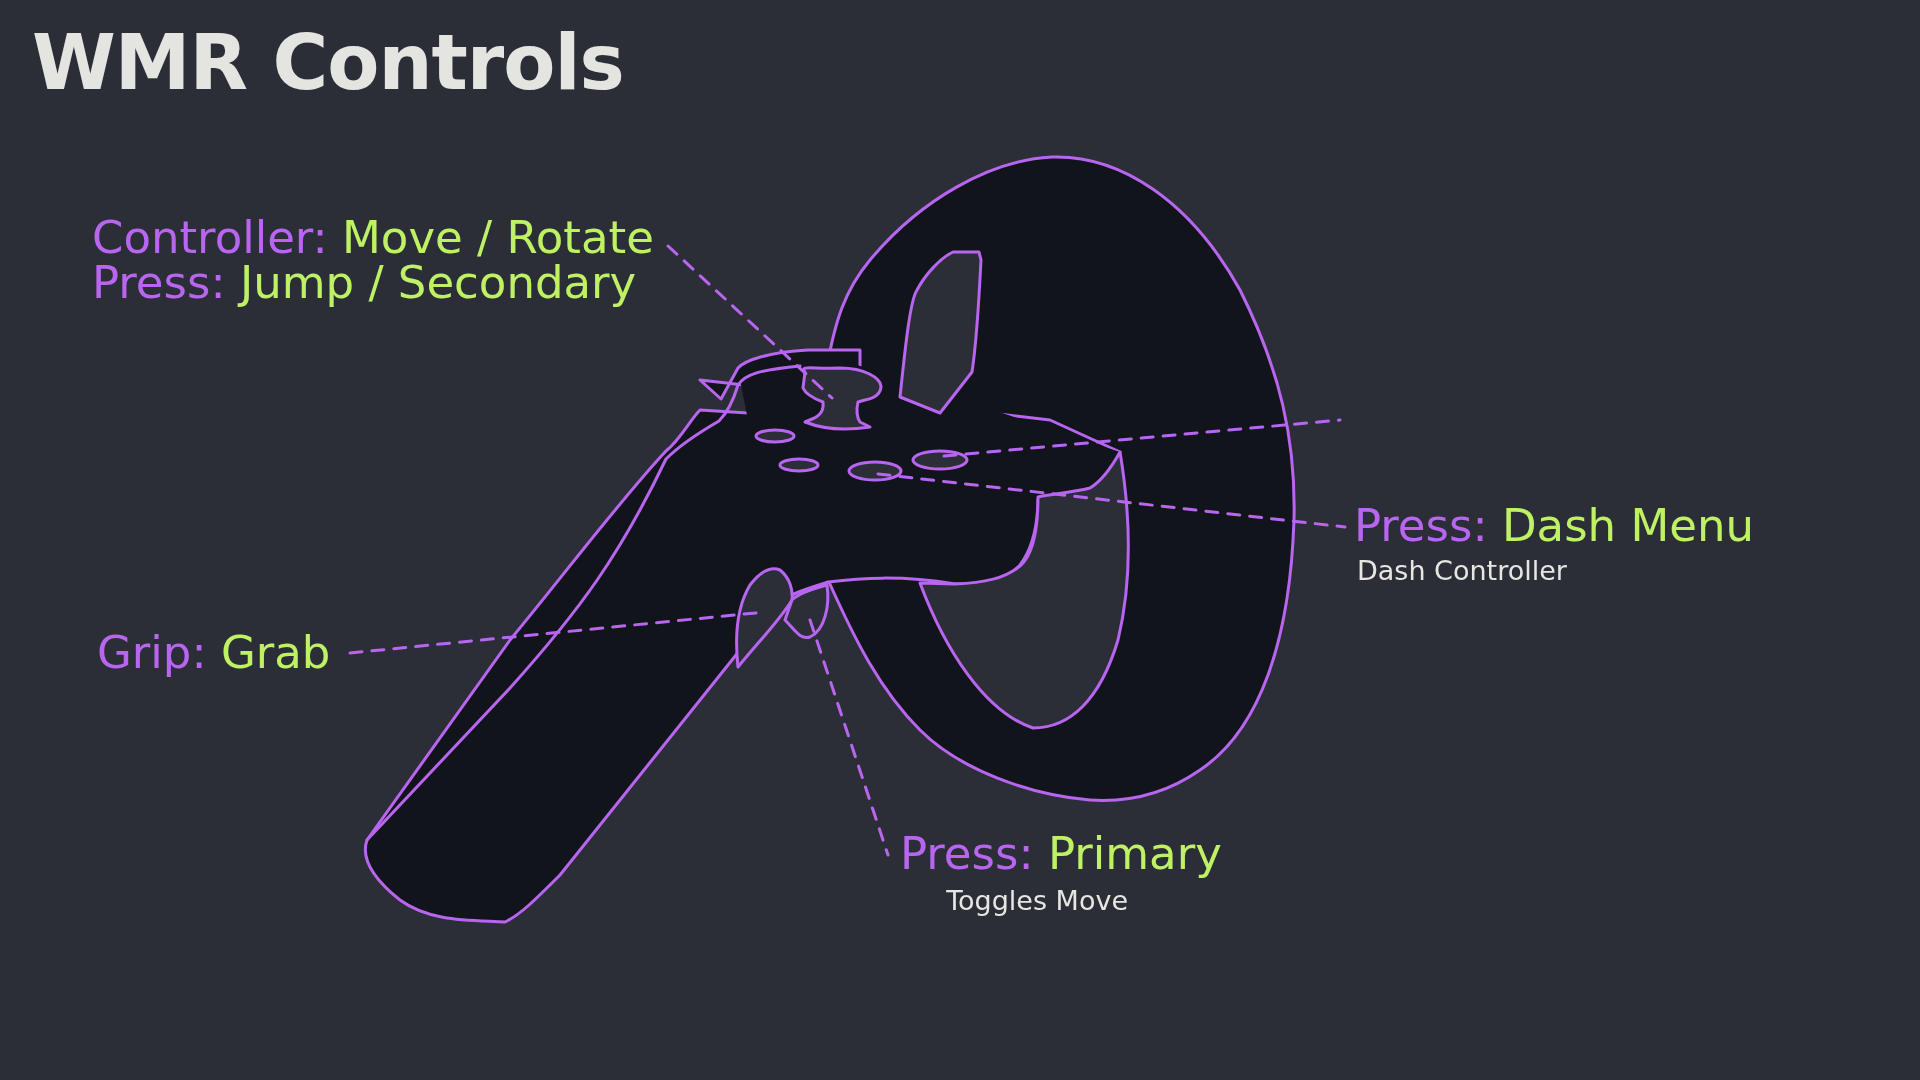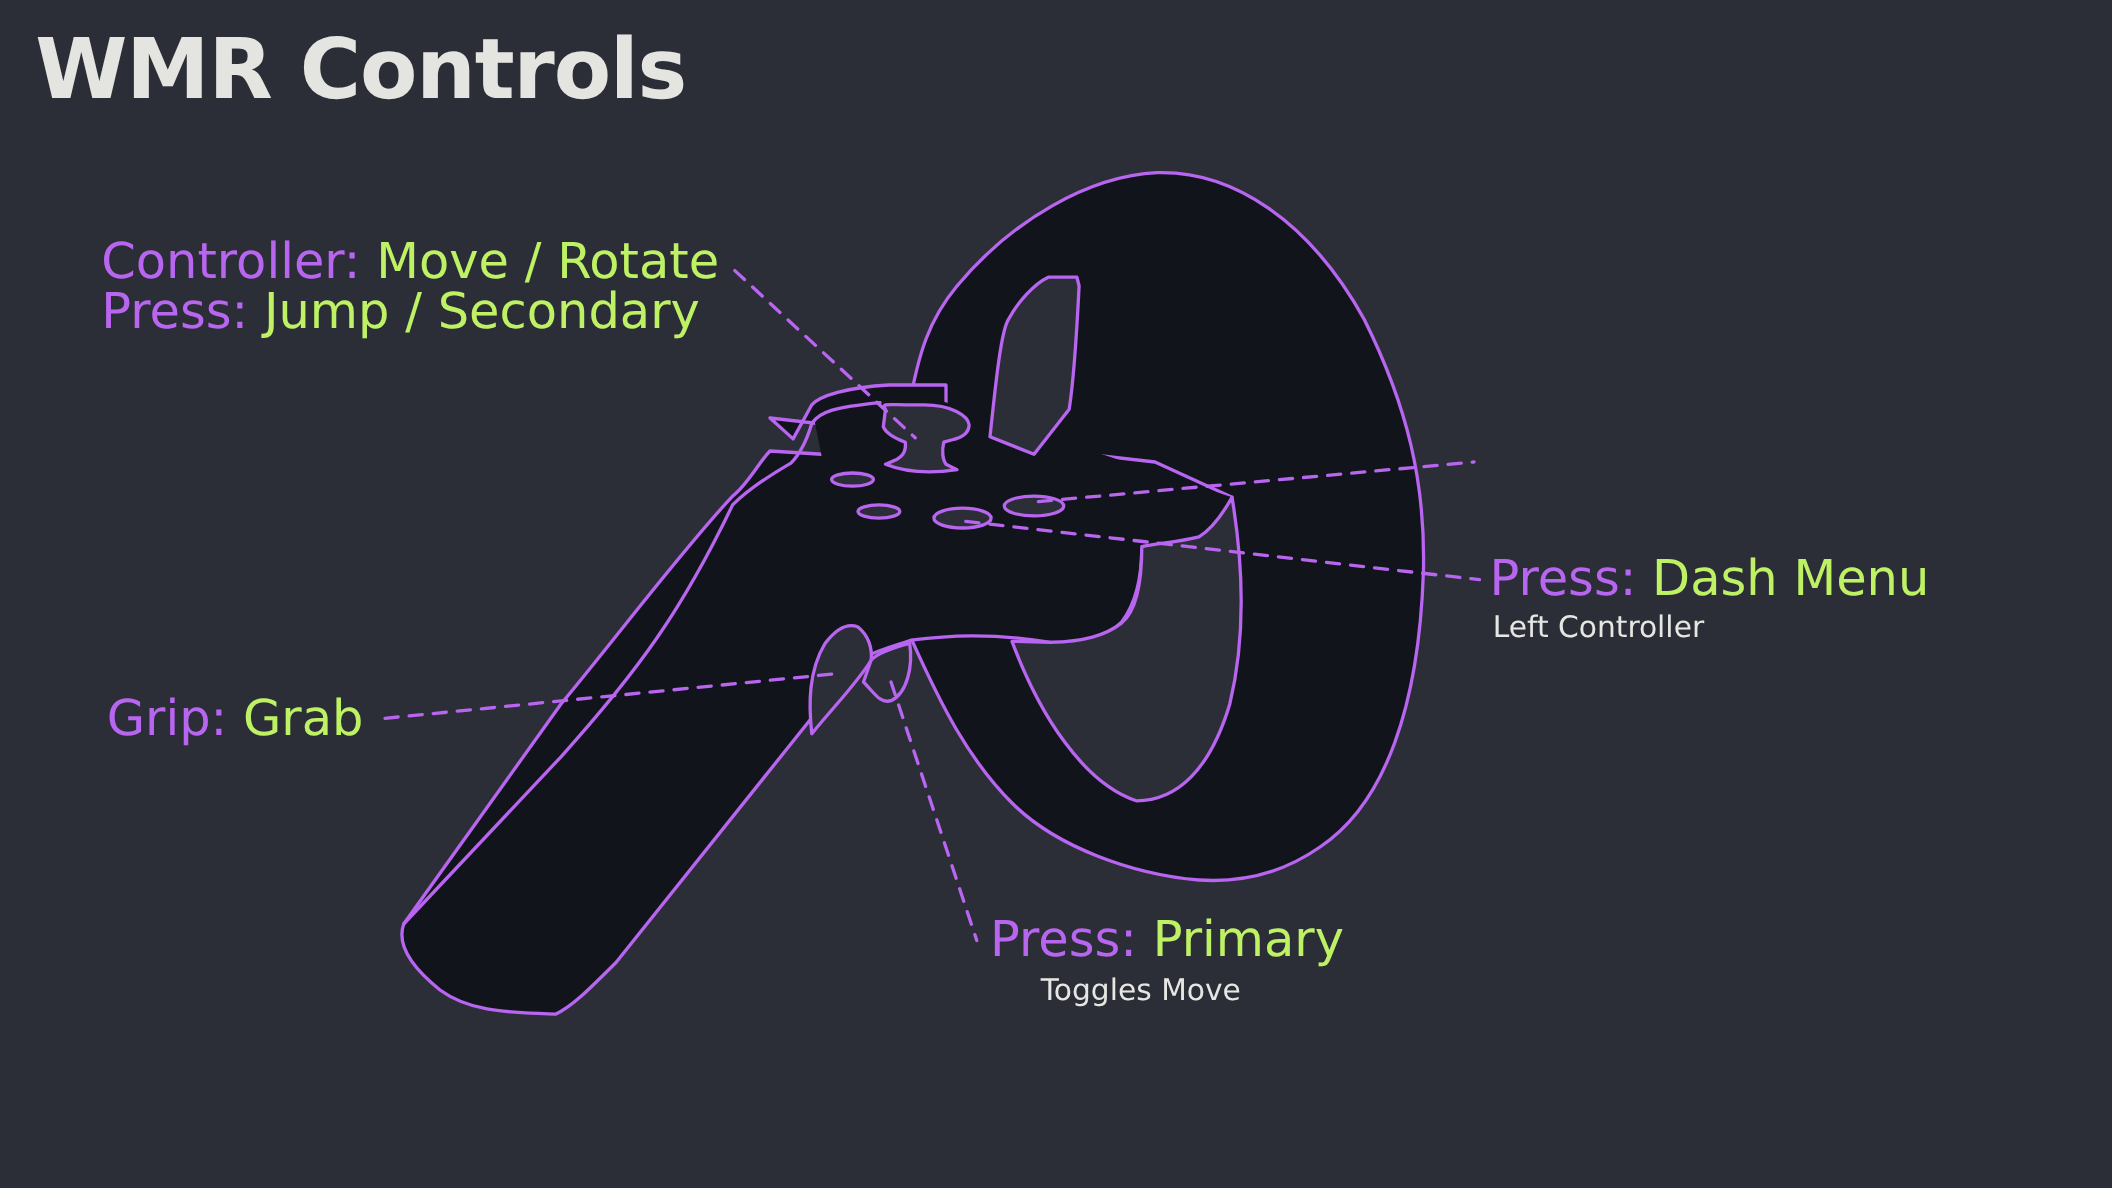--- a/index.html
+++ b/index.html
@@ -89,21 +89,21 @@
   <div class="label" style="left:92px; top:255px;text-align:right;">
     <span class="key">Press:</span>
     <span class="val">Jump / Secondary</span>
   </div>
 
 
   <div class="label" style="left:1354px; top:498px;">
     <span class="key">Press:</span>
     <span class="val">Dash Menu</span>
   </div>
-  <div class="sub" style="left:1357px; top:555px;">Left Controller</div>
+  <div class="sub" style="left:1357px; top:555px;">Dash Controller</div>
 
   <div class="label" style="left:900px; top:826px;">
     <span class="key">Press:</span>
     <span class="val">Primary</span>
   </div>
 
   <div class="label" style="left:97px; top:625px;">
     <span class="key">Grip:</span>
     <span class="val">Grab</span>
   </div>

